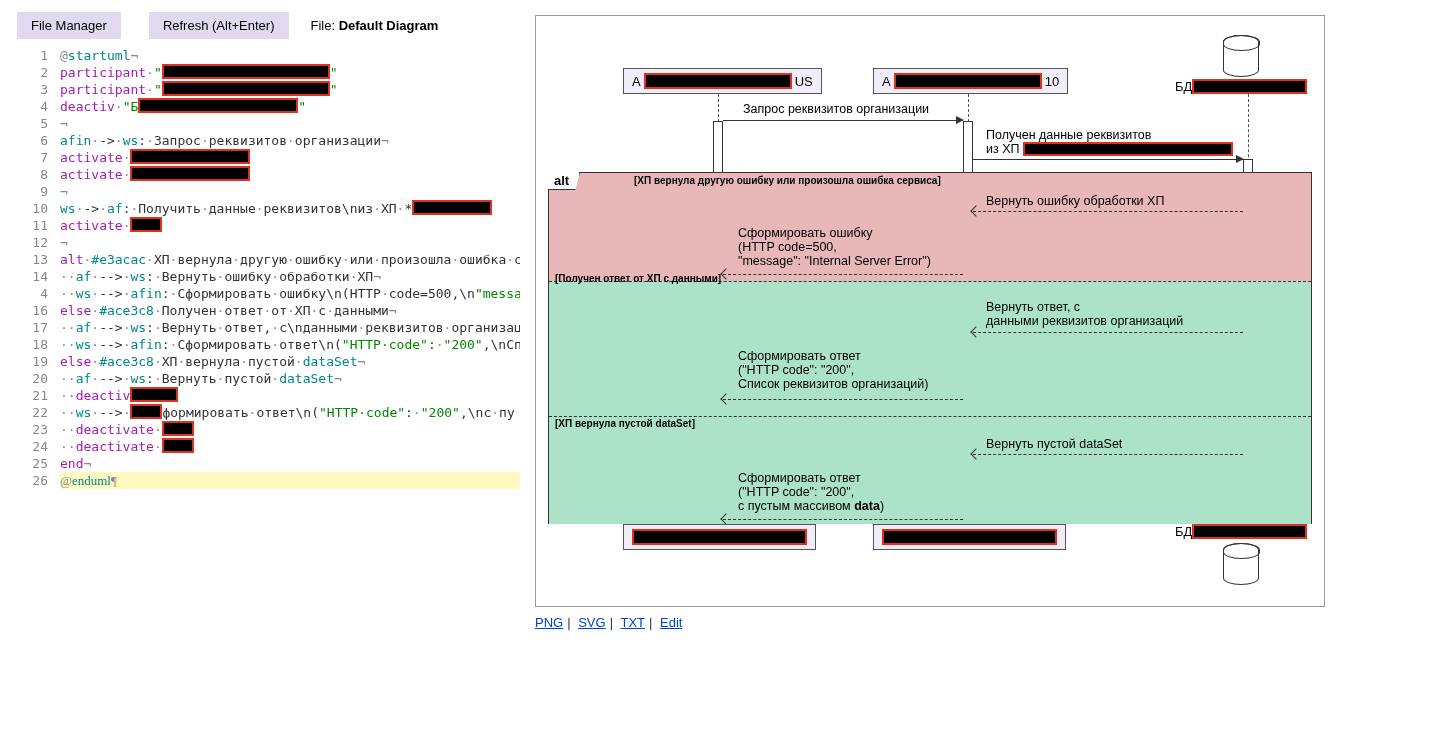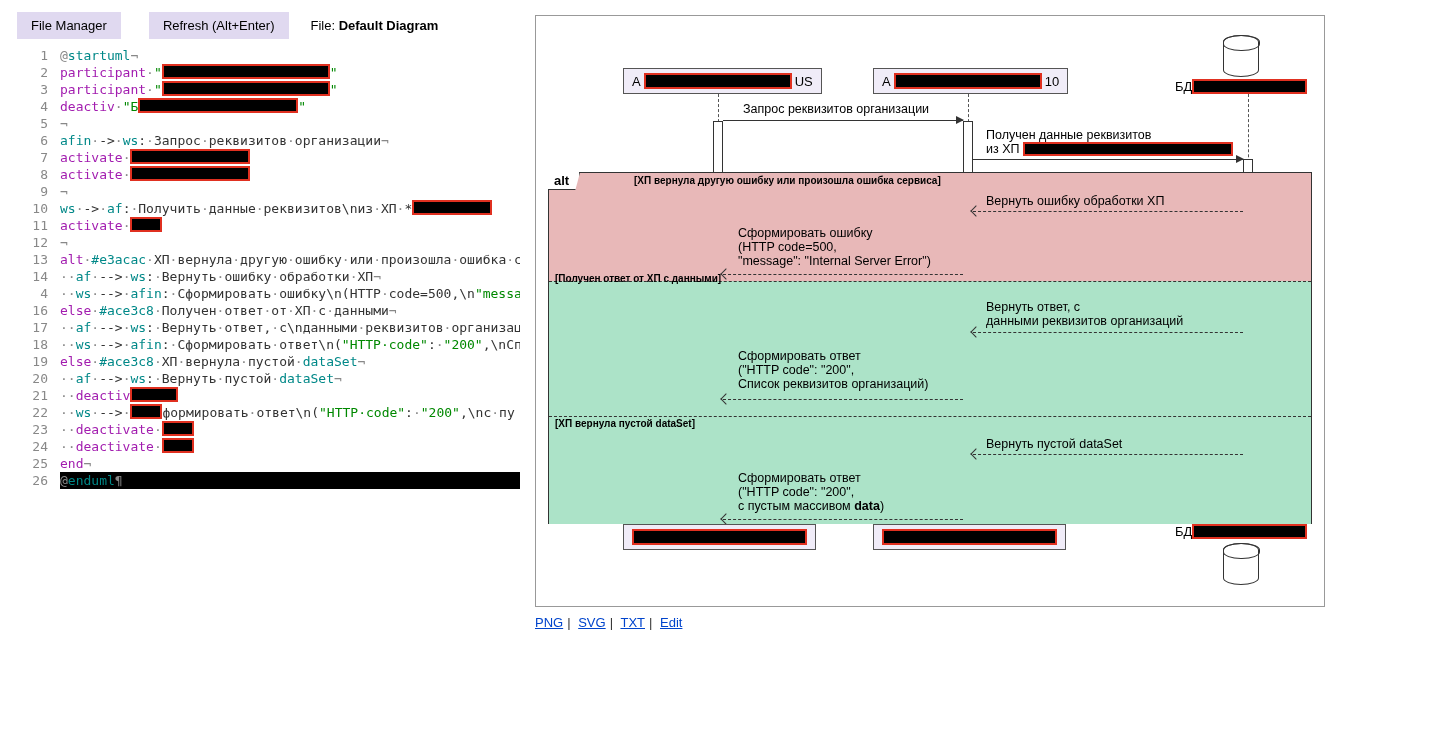--- a/index.html
+++ b/index.html
@@ -7,21 +7,21 @@
 .left-panel { width: 525px; display: flex; flex-direction: column; padding: 10px 5px; }
 .toolbar { display: flex; align-items: center; gap: 10px; padding: 2px 5px 8px 12px; }
 .btn { background: #e0d9f0; border: none; padding: 6px 14px; font-size: 13px; cursor: pointer; }
 .file-label { margin-left: 12px; font-size: 13px; }
 .file-label b { font-weight: bold; }
 .editor { display: flex; flex: 1; font-family: 'Consolas', 'Monaco', monospace; font-size: 13px; line-height: 17px; overflow: hidden; }
 .gutter { width: 55px; text-align: right; color: #888; padding-right: 12px; background: #fff; user-select: none; }
 .gutter div { height: 17px; }
 .code { flex: 1; position: relative; overflow: hidden; }
 .code-line { height: 17px; white-space: pre; position: relative; }
-.code-line.active { background: #000000; }
+.code-line.active { background: #fef9c3; font-family: Liberation Serif, serif; }
 .kw-blue { color: #a21caf; }
 .kw-green { color: #008800; }
 .kw-teal { color: #008888; }
 .kw-gray { color: #888; }
 .kw-dark { color: #333; }
 .redact { background: #000; border: 2px solid #e03020; color: transparent; display: inline-block; vertical-align: top; }
 .right-panel { flex: 1; padding: 15px 10px; overflow: auto; }
 .diagram { border: 1px solid #999; background: #fff; padding: 18px 12px 10px 12px; position: relative; width: 790px; }
 .participants-row { display: flex; justify-content: space-between; align-items: flex-end; height: 60px; position: relative; }
 .participant { text-align: center; }

